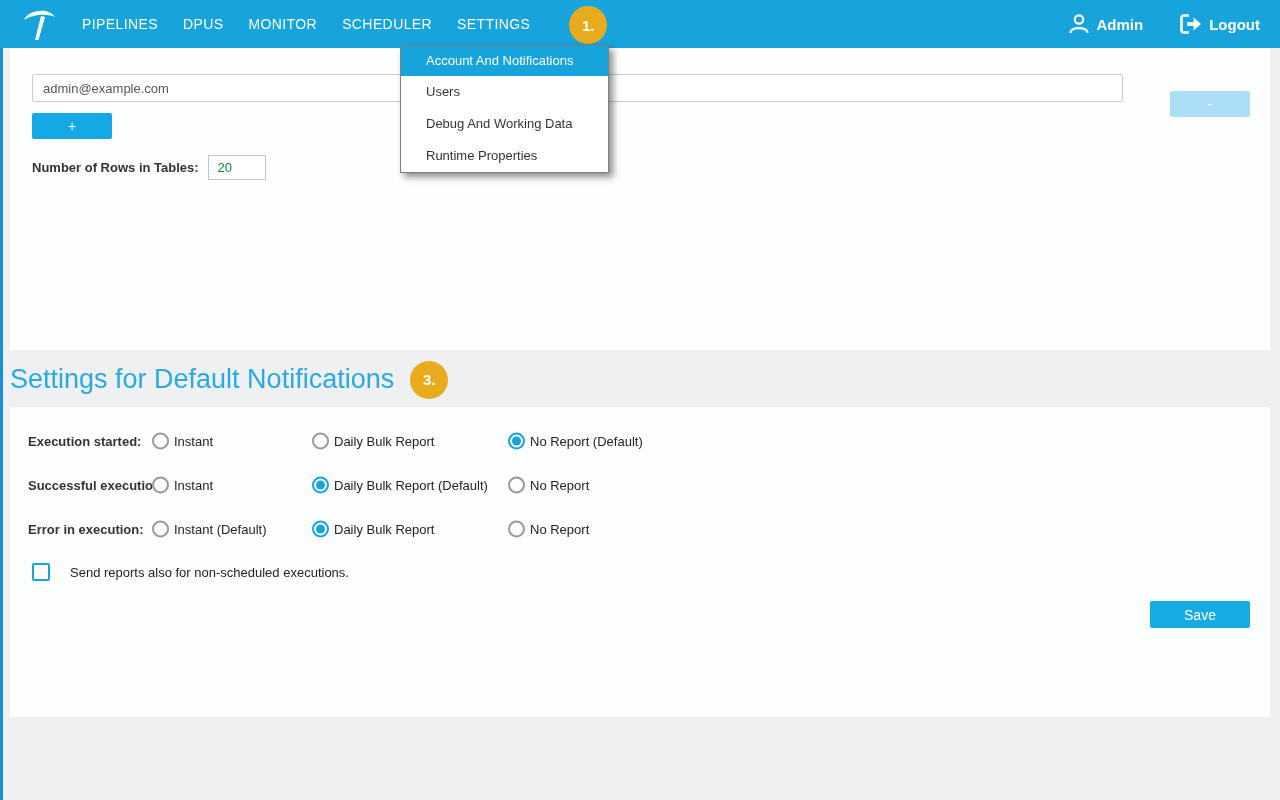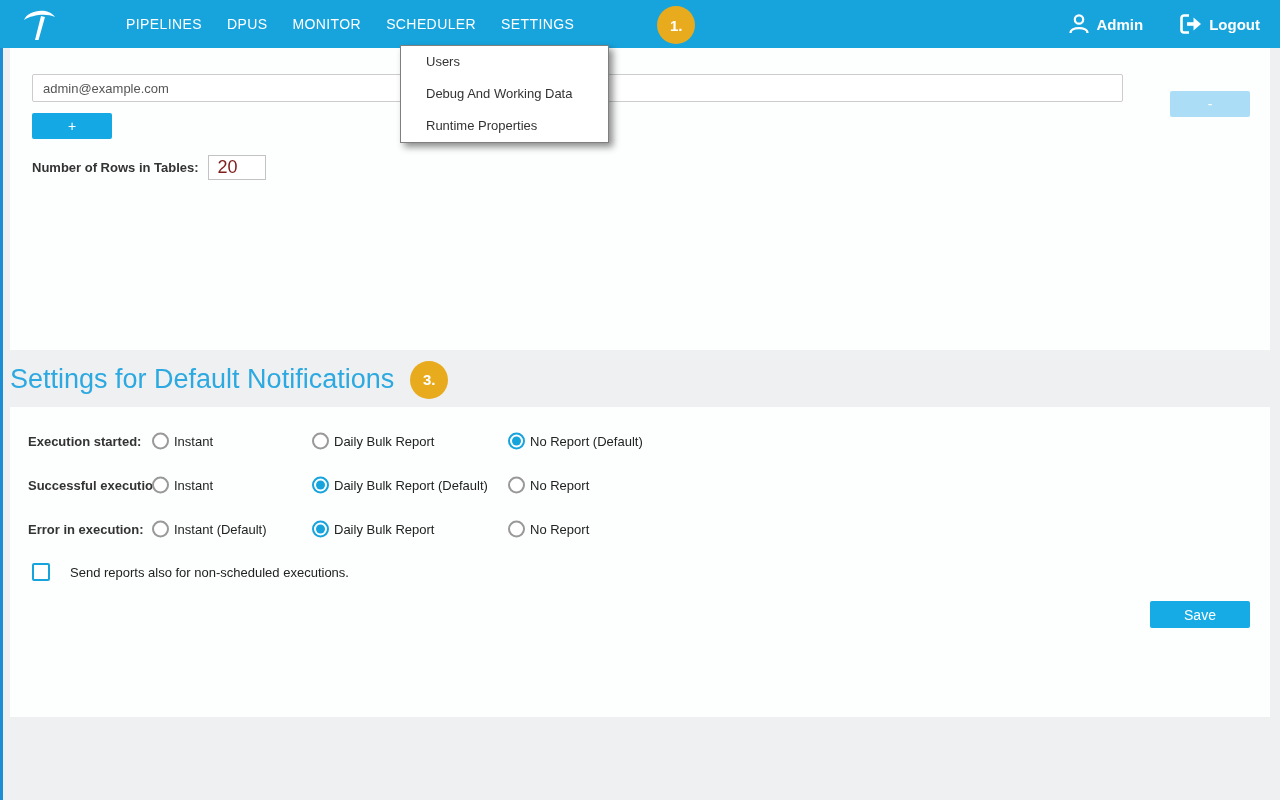--- a/index.html
+++ b/index.html
@@ -11,21 +11,20 @@
     overflow: hidden;
   }
 
   
   .navbar {
     position: absolute; left: 0; top: 0; width: 1280px; height: 48px;
     background: #17a4dd;
     display: flex; align-items: center;
     color: #fff;
     z-index: 5;
-    gap: 44px;
   }
   .logo { margin-left: 22px; width: 34px; height: 36px; cursor: pointer; }
   .nav-items { display: flex; align-items: center; margin-left: 26px; }
   .nav-item {
     color: #fff; font-size: 14px; letter-spacing: 0.4px;
     margin-right: 25px; cursor: pointer; text-decoration: none;
   }
   .badge {
     display: inline-flex; align-items: center; justify-content: center;
     width: 38px; height: 38px; border-radius: 50%;
@@ -92,21 +91,21 @@
     width: 80px; height: 26px; background: #abdef6;
   }
   .btn-add {
     display: block; margin-top: 11px;
     width: 80px; height: 26px; background: #14a9e4;
   }
   .rows-line { margin-top: 16px; display: flex; align-items: center; }
   .rows-input {
     margin-left: 9px; width: 58px; height: 25px;
     border: 1px solid #c3c3c3; padding-left: 9px;
-    font-size: 18px; color: #7f1d1d;
+    font-size: 13px; color: #15803d;
     font-family: "Liberation Sans", sans-serif;
   }
 
   
   .radio-row { position: relative; height: 44px; }
   .row-label {
     position: absolute; left: 18px; top: 50%; transform: translateY(-50%);
     font-size: 13px; font-weight: bold; color: #333;
   }
   .radio-opt {
@@ -177,20 +176,21 @@
           <rect x="10" y="10.2" width="8" height="3.6" fill="#fff"></rect>
           <path d="M16.5 5.5 L24 12 L16.5 18.5 Z" fill="#fff"></path>
         </svg>
       </span>
       <span>Logout</span>
     </div>
   </div>
 </div>
 
 <div class="dropdown">
+  <div class="dropdown-item sel">Account And Notifications</div>
   <div class="dropdown-item">Users</div>
   <div class="dropdown-item">Debug And Working Data</div>
   <div class="dropdown-item">Runtime Properties</div>
 </div>
 
 <div class="content">
 
 
   <div class="card card1">
     <input class="email-input" type="text" value="admin@example.com" style="">

